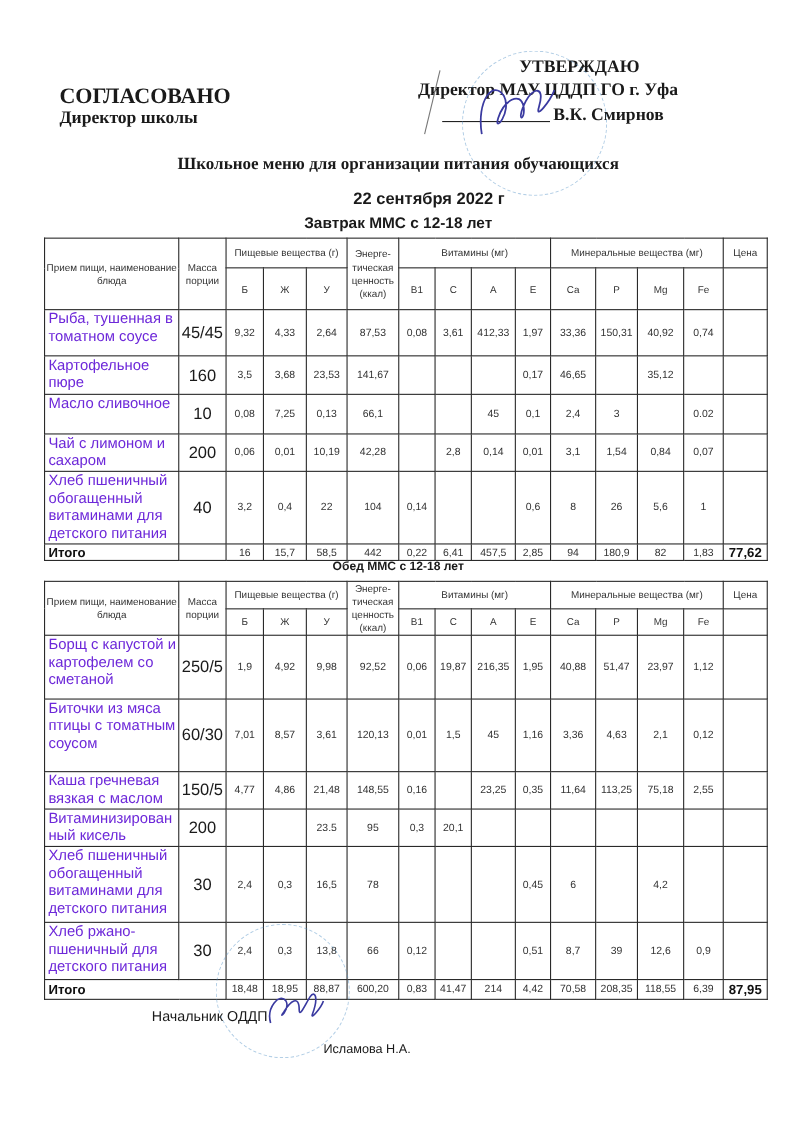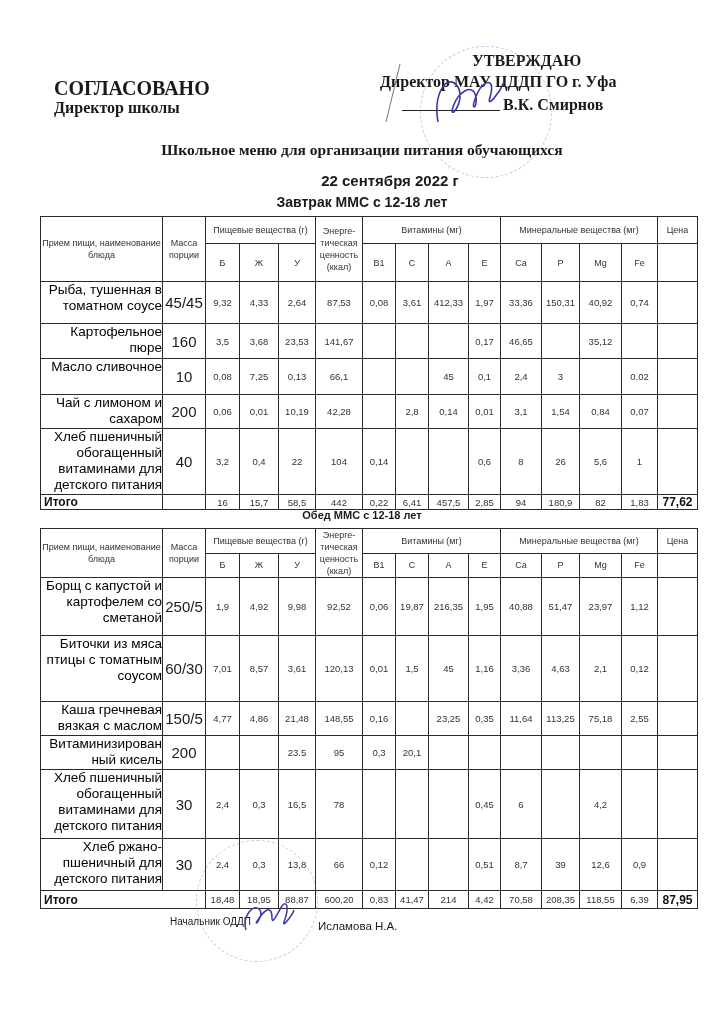--- a/index.html
+++ b/index.html
@@ -18,30 +18,30 @@
   #doc-title { left:0; width:724px; text-align:center; top:141px; font-size:15.5px; }
   #doc-date { left:0; width:724px; text-align:center; top:172px; font-size:15px;margin-left:28px; }
   #section1-title { left:0; width:724px; text-align:center; top:194px; font-size:14px; }
   #section2-title { left:0; width:724px; text-align:center; top:509px; font-size:11px; }
 
   table.menu { position:absolute; left:40px; border-collapse:collapse; table-layout:fixed;
     font-family:"Liberation Sans","DejaVu Sans",sans-serif; }
   table.menu td { border:1.3px solid #2a2a2a; padding:0; text-align:center; vertical-align:middle;
     font-size:9.5px; color:#333; overflow:hidden; }
   table.menu td.hdr { font-size:9px; color:#333; line-height:12px; }
-  table.menu td.name { text-align:right; font-size:13.5px; color:#000000; line-height:16px; padding-left:3px; vertical-align:top; }
+  table.menu td.name { text-align:left; font-size:13.5px; color:#6d28d9; line-height:16px; padding-left:3px; vertical-align:top; }
   table.menu td.mass { font-size:15px; color:#1a1a1a; }
   table.menu td.total-label { text-align:left; font-weight:bold; font-size:12px; color:#111; padding-left:3px; }
   table.menu td.price { font-weight:bold; font-size:12px; color:#111; }
 
   #t1 { top:216px; }
   #t2 { top:528px; }
 
-  #footer-label { left:138px; top:916px; font-size:10px;margin-left:32px; }
-  #footer-name { left:294px; top:920px; font-size:11.5px;margin-left:24px; }
+  #footer-label { left:138px; top:916px; font-size:13px; }
+  #footer-name { left:294px; top:948px; font-size:11.5px; }
 
   .stamp { position:absolute; border-radius:50%; border:1.5px dashed rgba(90,150,200,0.45); pointer-events:none; }
   .sig { position:absolute; pointer-events:none; }
 </style>
 </head>
 <body>
 
 <div class="abs serif" id="approved-title">УТВЕРЖДАЮ</div>
 <div class="abs serif" id="approved-line1">Директор МАУ ЦДДП ГО г. Уфа</div>
 <div class="abs" id="approved-sign-line"></div>

